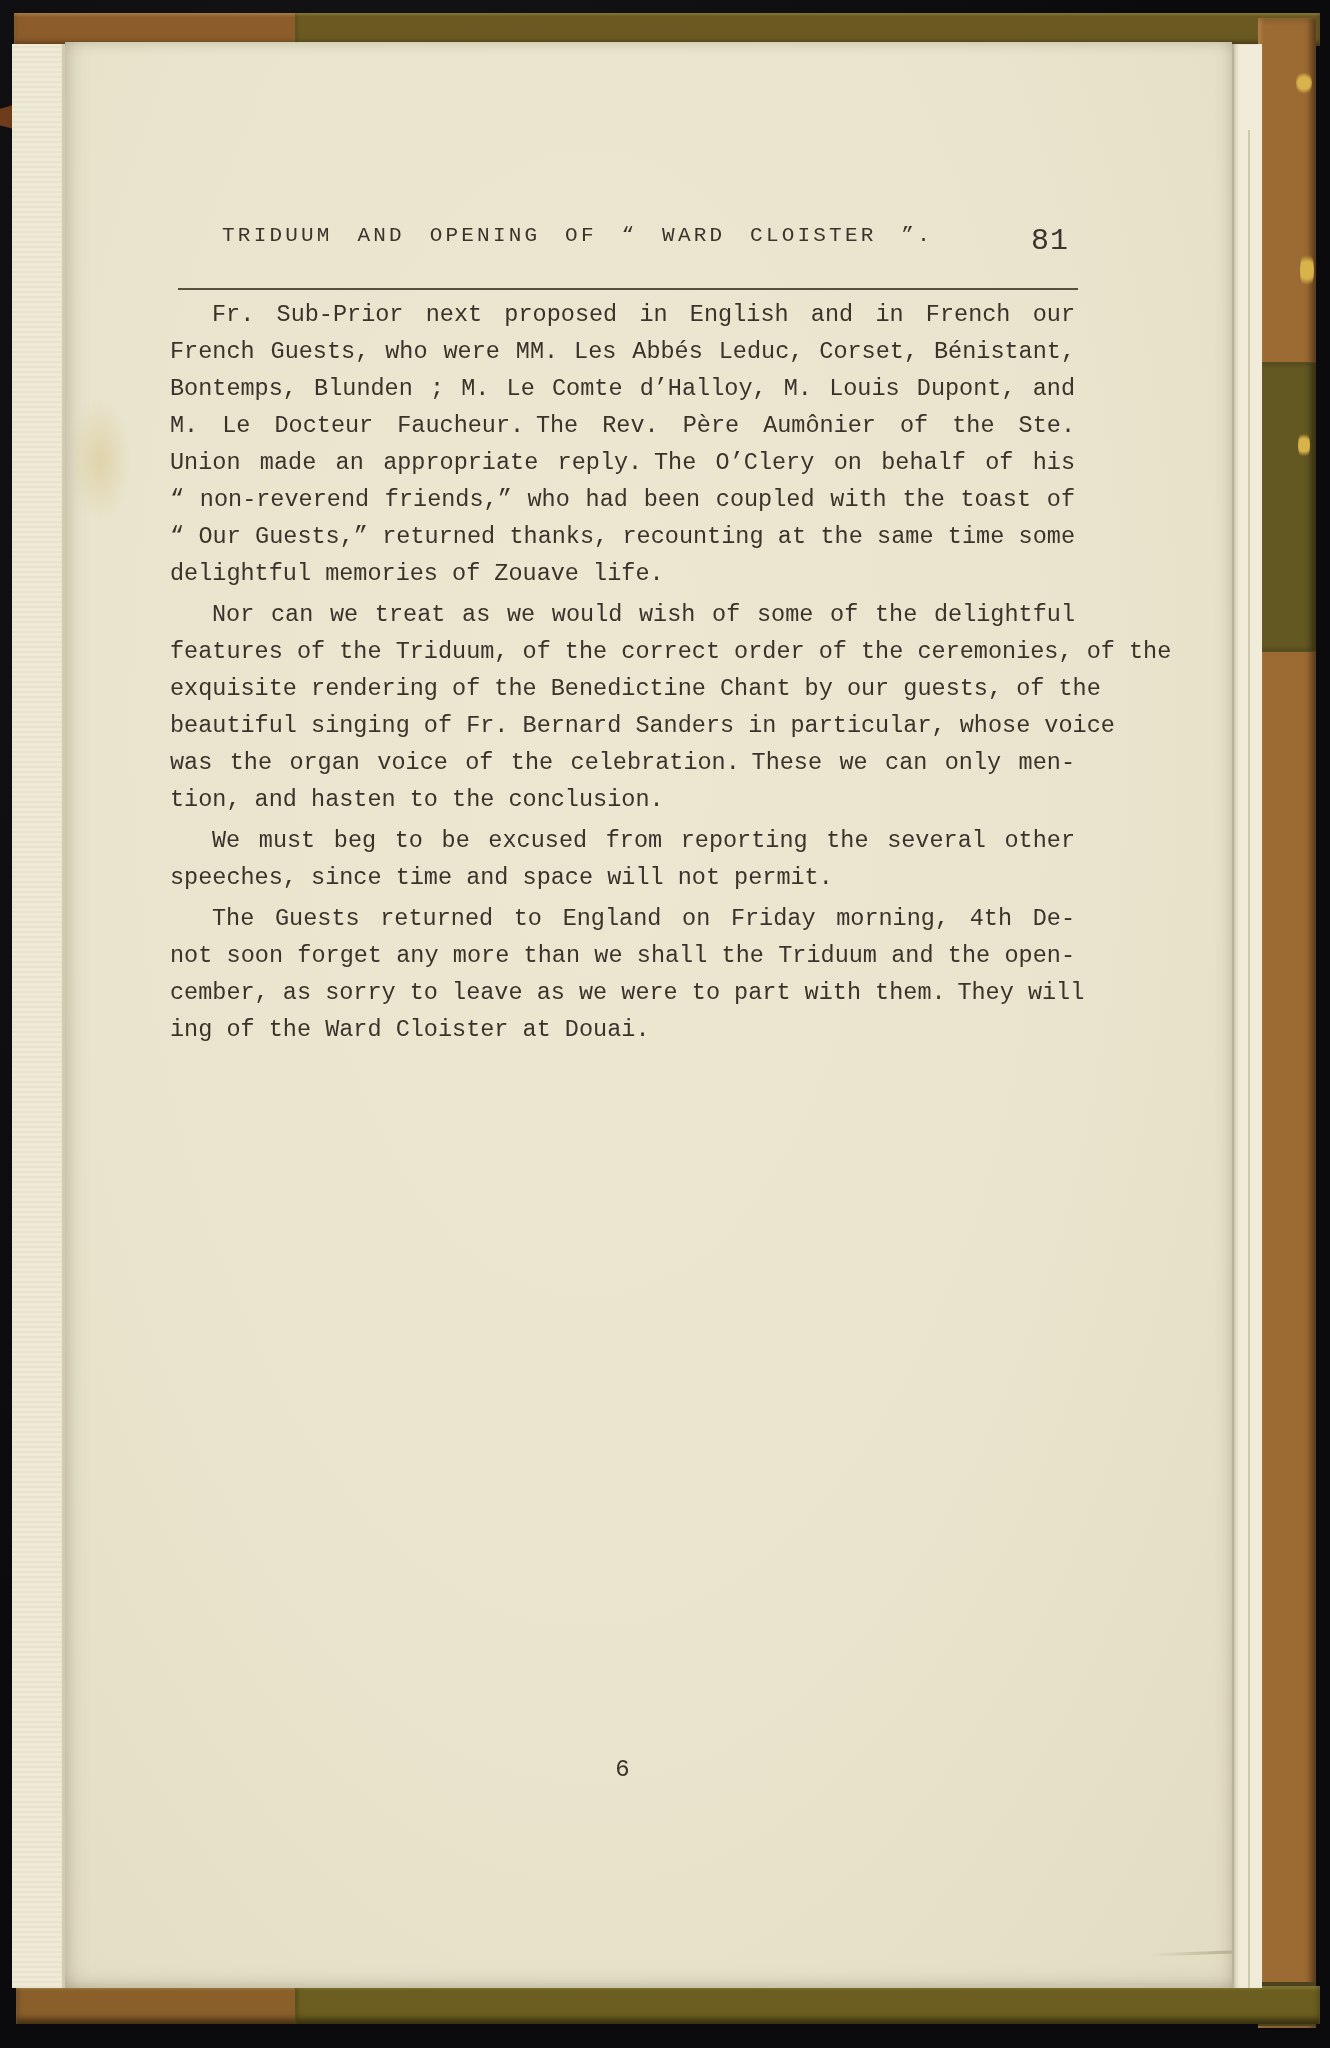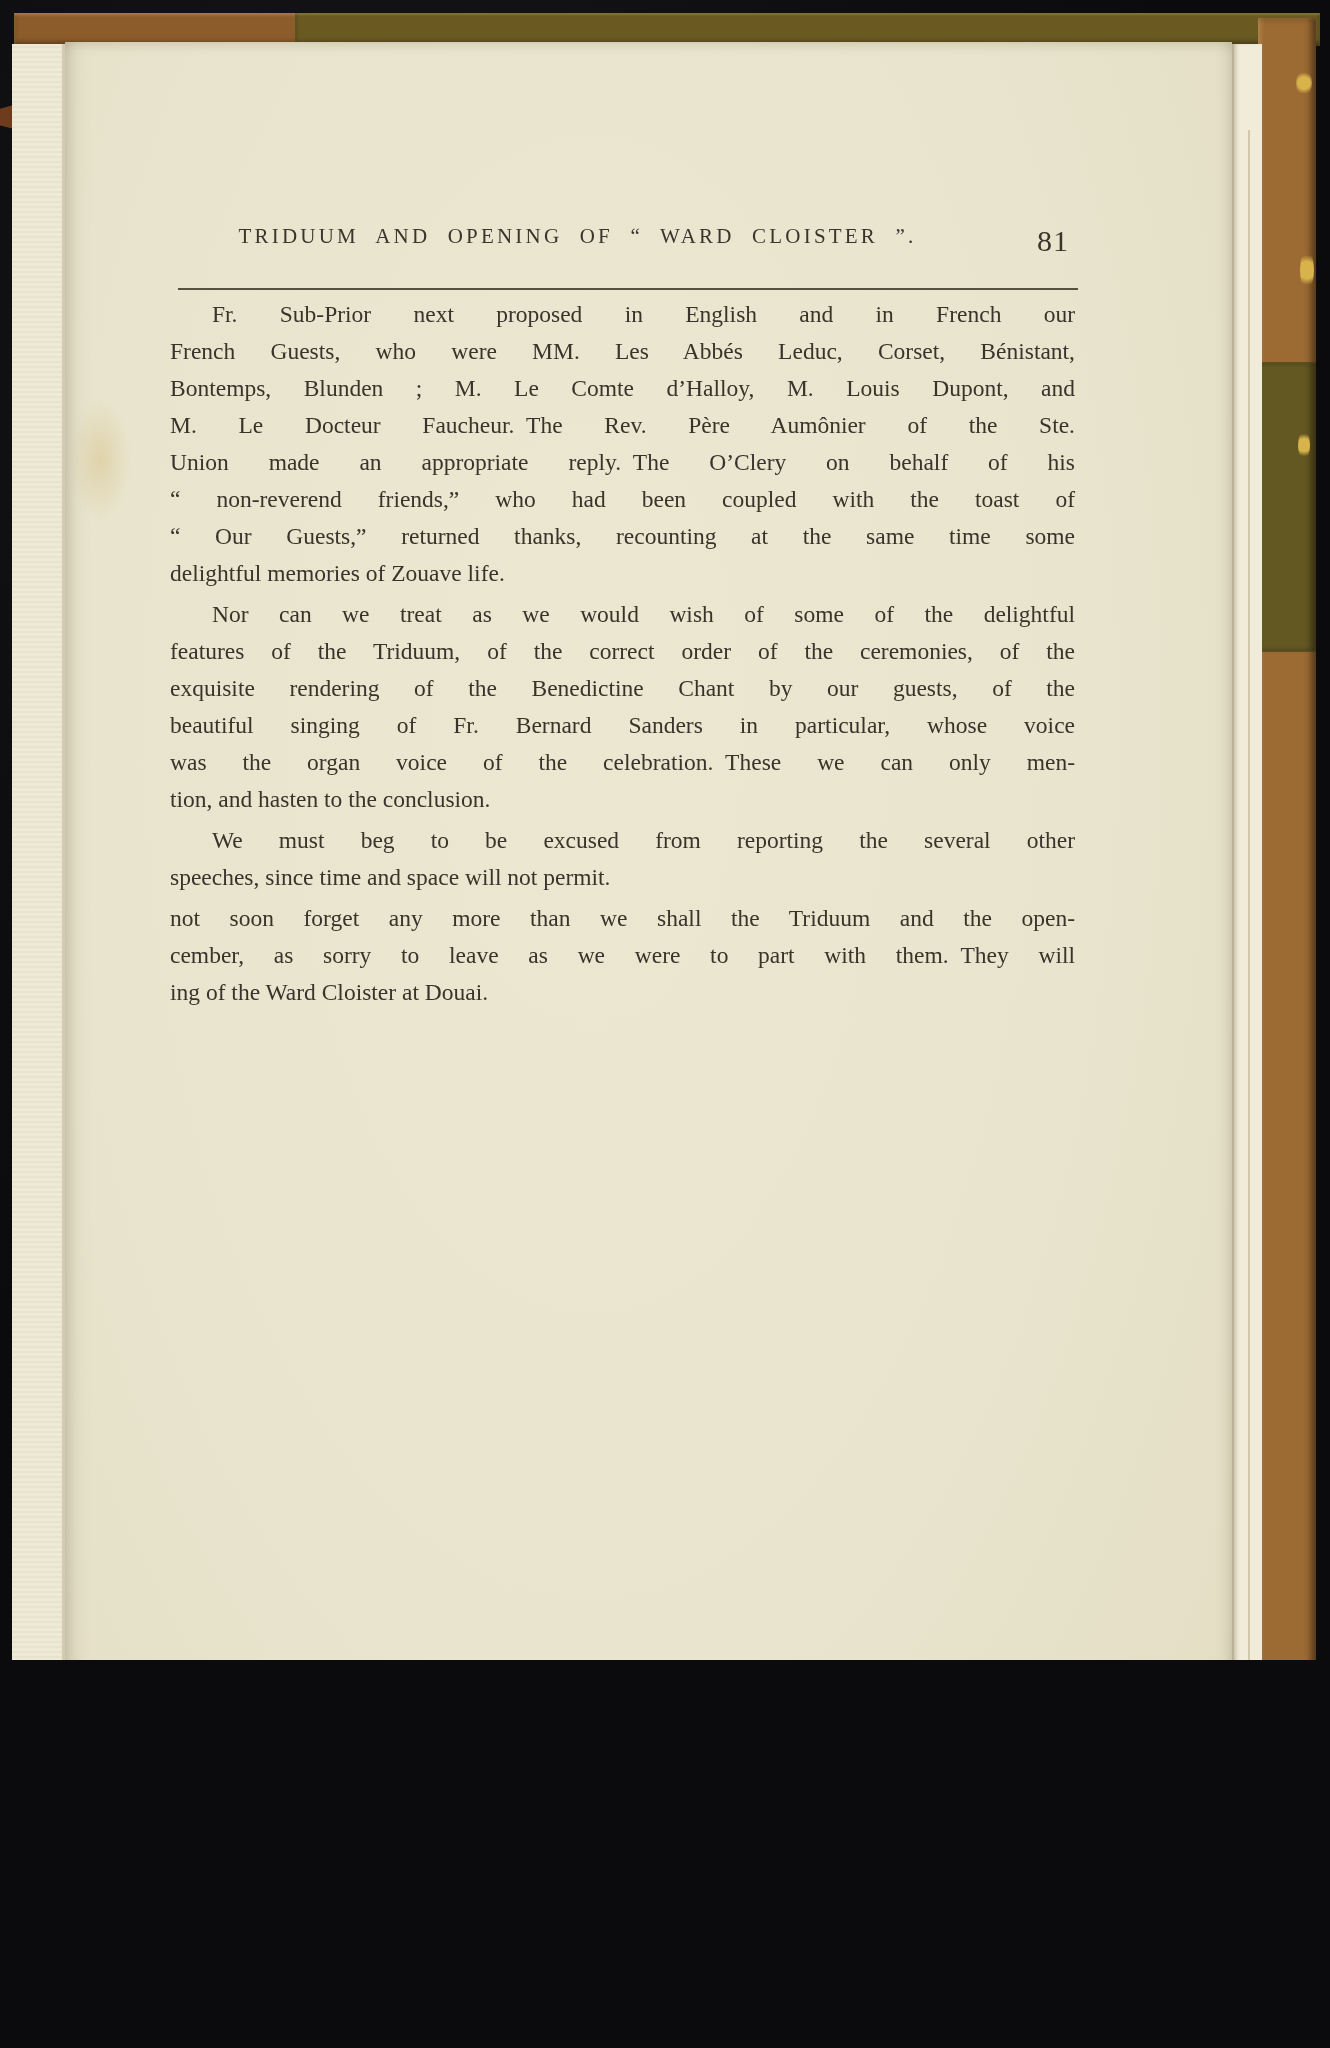--- a/index.html
+++ b/index.html
@@ -1,21 +1,21 @@
 <!DOCTYPE html>
 <html><head>
 <meta charset="utf-8">
 <style>
   html,body{margin:0;padding:0;background:#0b0b0d;}
   #stage{
-    position:relative;width:1330px;height:1660px;overflow:hidden;
+    position:relative;width:1330px;height:2048px;overflow:hidden;
     background:
       radial-gradient(ellipse at 30% 20%, rgba(40,40,45,.35), rgba(0,0,0,0) 60%),
       #0b0b0d;
-    font-family:Liberation Serif, serif;
+    font-family:Liberation Mono, monospace;
   }
   
   .leather{position:absolute;}
   .tex{
     background-image:repeating-linear-gradient(45deg, rgba(0,0,0,.10) 0 3px, rgba(255,255,255,.05) 3px 6px);
   }
   #cover-top{left:14px;top:13px;width:1306px;height:33px;background:#8c5c2a;box-shadow:inset 0 2px 3px rgba(255,235,180,.25), inset 0 -4px 5px rgba(0,0,0,.35);}
   #cover-top-olive{left:295px;top:13px;width:1025px;height:33px;background:#6a5a22;box-shadow:inset 0 2px 2px rgba(255,240,170,.18), inset 0 -4px 5px rgba(0,0,0,.4);}
   #cover-right{left:1258px;top:18px;width:58px;height:2010px;background:#9c6a33;box-shadow:inset 3px 0 4px rgba(255,225,160,.22), inset -5px 0 6px rgba(0,0,0,.45);}
   #cover-right-olive{left:1258px;top:362px;width:58px;height:290px;background:#635722;box-shadow:inset 3px 0 3px rgba(255,240,170,.15), inset -5px 0 6px rgba(0,0,0,.45);}
@@ -98,20 +98,21 @@
       <div class="line">exquisite rendering of the Benedictine Chant by our guests, of the</div>
       <div class="line">beautiful singing of Fr. Bernard Sanders in particular, whose voice</div>
       <div class="line">was the organ voice of the celebration. These we can only men-</div>
       <div class="line last">tion, and hasten to the conclusion.</div>
     </div>
     <div class="para">
       <div class="line first">We must beg to be excused from reporting the several other</div>
       <div class="line last">speeches, since time and space will not permit.</div>
     </div>
     <div class="para">
+      <div class="line first">The Guests returned to England on Friday morning, 4th De-</div>
       <div class="line">not soon forget any more than we shall the Triduum and the open-</div>
       <div class="line">cember, as sorry to leave as we were to part with them. They will</div>
       <div class="line last">ing of the Ward Cloister at Douai.</div>
     </div>
   </div>
 
   <div id="footer-folio">6</div>
 
 </div>
 

